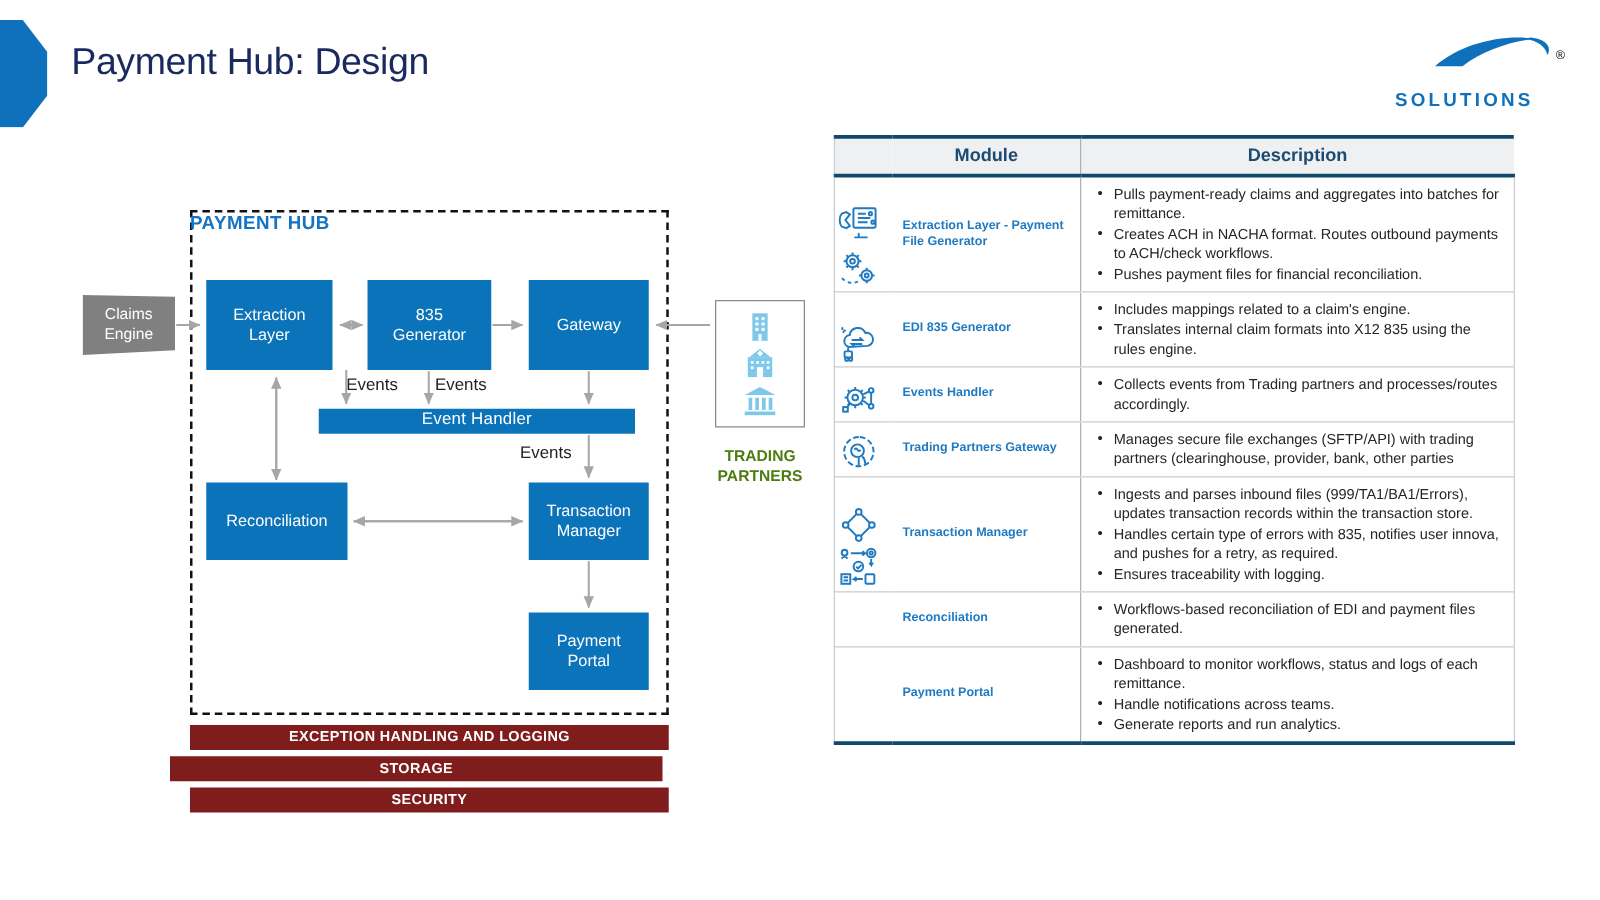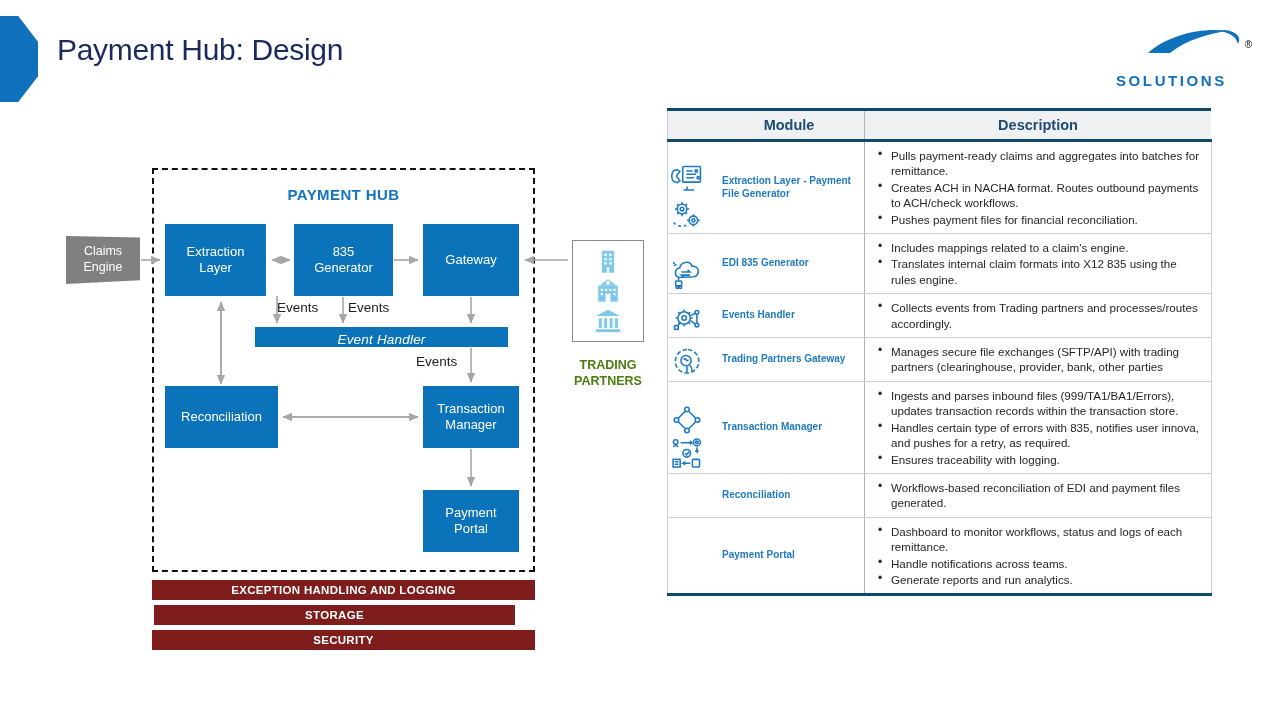--- a/index.html
+++ b/index.html
@@ -77,23 +77,22 @@
   }
   .hub-border {
     position: absolute;
     left: 152px; top: 72px;
     width: 383px; height: 404px;
     border: 2px dashed #111111;
     box-sizing: border-box;
   }
   .hub-label {
     position: absolute;
-    left: 152px; top: 90px;
+    left: 152px; top: 74px;
     width: 383px;
-    text-align: center;
     font-size: 15px;
     font-weight: bold;
     color: #1573c4;
     letter-spacing: 0.4px;
   }
   .node {
     position: absolute;
     background: #0b73ba;
     color: #ffffff;
     display: flex;
@@ -103,25 +102,24 @@
     font-size: 13px;
     line-height: 1.22;
     box-sizing: border-box;
     padding: 2px;
   }
   .bar-node {
     position: absolute;
     background: #0b73ba;
     color: #ffffff;
     display: flex;
-    align-items: flex-end;
+    align-items: flex-start;
     justify-content: center;
     font-size: 13.5px;
     letter-spacing: 0.2px;
-    font-style: italic;
   }
   .band {
     position: absolute;
     background: #7f1d1d;
     color: #ffffff;
     display: flex;
     align-items: center;
     justify-content: center;
     font-size: 11.5px;
     font-weight: bold;
@@ -389,21 +387,21 @@
         <line x1="418" y1="321" x2="283" y2="321" marker-end="url(#ah)"></line>
         <line x1="283" y1="321" x2="418" y2="321" marker-end="url(#ah)"></line>
 
         <line x1="471" y1="353" x2="471" y2="390" marker-end="url(#ah)"></line>
       </g>
     </svg>
 
     <div class="band" style="left:152px; top:484px; width:383px; height:20px;">
       <span>EXCEPTION HANDLING AND LOGGING</span>
     </div>
-    <div class="band" style="left:154px; top:509px; width:361px; height:20px;">
+    <div class="band" style="left:136px; top:509px; width:394px; height:20px;">
       <span>STORAGE</span>
     </div>
     <div class="band" style="left:152px; top:534px; width:383px; height:20px;">
       <span>SECURITY</span>
     </div>
   </div>
 
   <table id="modules-table">
     <thead>
       <tr>

